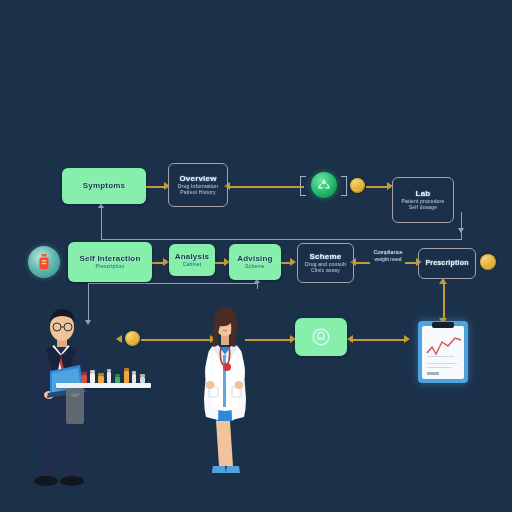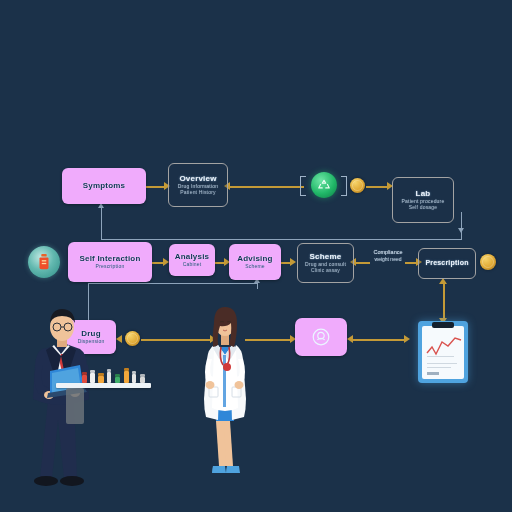--- a/index.html
+++ b/index.html
@@ -38,21 +38,21 @@
   }
   .node .t3{
     font-size:5px;font-weight:400;margin-top:.5px;
     text-shadow:0 0 1.2px rgba(200,225,245,.5);
     filter:blur(.4px);
     white-space:nowrap;
     opacity:.85;
   }
   
   .node.filled{
-    background:#f0abfc;
+    background:#86efac;
     color:#10344f;
     box-shadow:0 1px 3px rgba(0,0,0,.35);
     justify-content:center;
   }
   .node.filled .t1{
     color:#0d3553;
     text-shadow:0 0 1.3px rgba(255,255,255,.75);
   }
   .node.filled .t2,.node.filled .t3{color:#12486b;}
   
@@ -248,24 +248,20 @@
   <div class="node outline" style="left:297px;top:243px;width:57px;height:40px;">
     <div class="t1">Scheme</div>
     <div class="t2">Drug and consult</div>
     <div class="t3">Clinic assay</div>
   </div>
 
   <div class="node outline" style="left:418px;top:248px;width:58px;height:31px;">
     <div class="t1" style="font-size:7px;">Prescription</div>
   </div>
 
-  <div class="node filled" style="left:66px;top:320px;width:50px;height:34px;">
-    <div class="t1">Drug</div>
-    <div class="t2">Dispension</div>
-  </div>
 
   <div class="node filled" style="left:295px;top:318px;width:52px;height:38px;border-radius:7px;">
     <svg width="22" height="22" viewBox="0 0 24 24" fill="none" stroke="#eaf6ff" stroke-width="1.3">
       <circle cx="12" cy="12" r="8.5"></circle>
       <path d="M8.5 10.5 a3.5 3.5 0 0 1 7 0 a3.5 3.5 0 0 1 -7 0 z"></path>
       <path d="M8 15 q4 -3 8 0"></path>
     </svg>
   </div>
 
   <div class="clip" style="left:418px;top:321px;width:50px;height:62px;">

